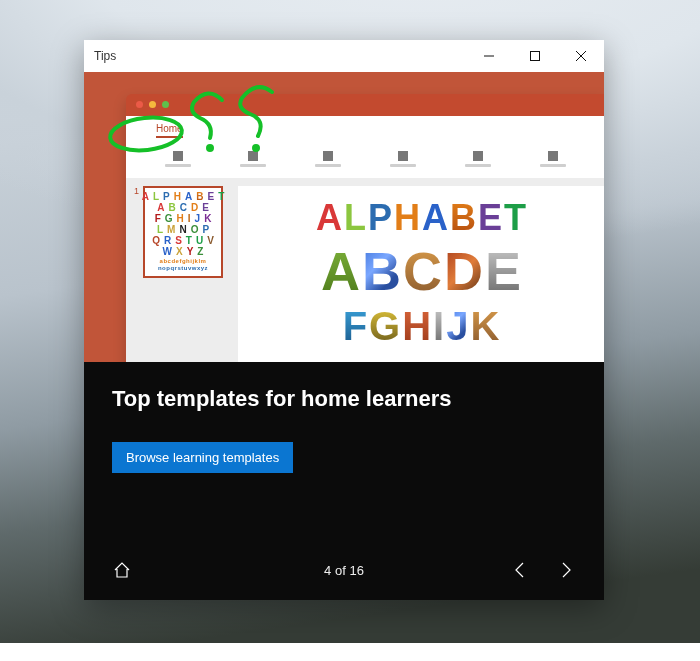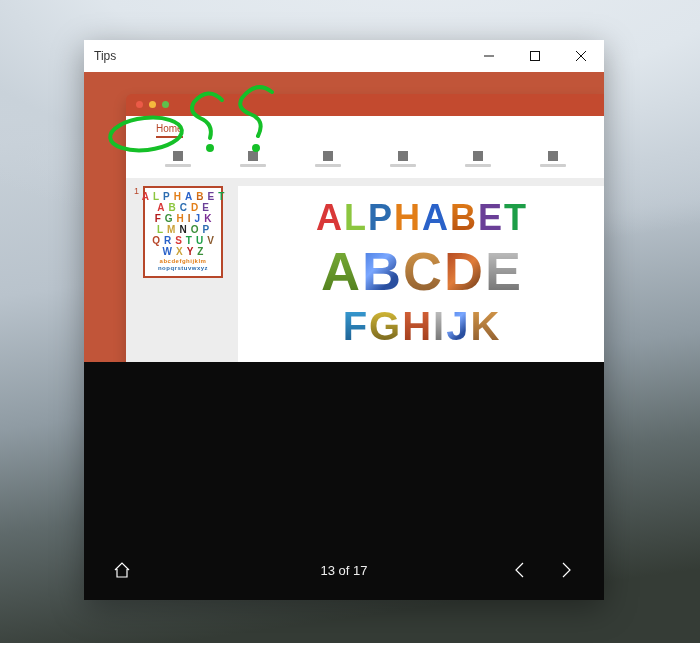--- a/index.html
+++ b/index.html
@@ -284,28 +284,30 @@
             <path d="M118 18 q-14 -14 -28 2 q-6 10 6 16 q14 6 10 20"></path>
             <circle cx="106" cy="66" r="2" fill="#15c028"></circle>
             <path d="M168 10 q-16 -12 -30 6 q-6 10 8 16 q16 6 8 22"></path>
             <circle cx="152" cy="66" r="2" fill="#15c028"></circle>
           </g>
         </svg>
       </div>
     </div>
 
     <div class="caption">
+      <div class="cap-title">Top templates for home learners</div>
+      <button class="cap-btn">Browse learning templates</button>
 
       <div class="nav-row">
         <div class="nav-home">
           <svg width="18" height="18">
               <path d="M2 9 L9 2 L16 9 M4 8 V16 H14 V8"></path>
             </svg>
         </div>
-        <span class="nav-count">13 of 17</span>
+        <span class="nav-count">4 of 16</span>
         <div class="nav-arrows">
           <div class="nav-arrow">
             <svg width="14" height="18">
                 <path d="M10 2 L3 9 L10 16"></path>
               </svg>
           </div>
           <div class="nav-arrow">
             <svg width="14" height="18">
                 <path d="M4 2 L11 9 L4 16"></path>
               </svg>

